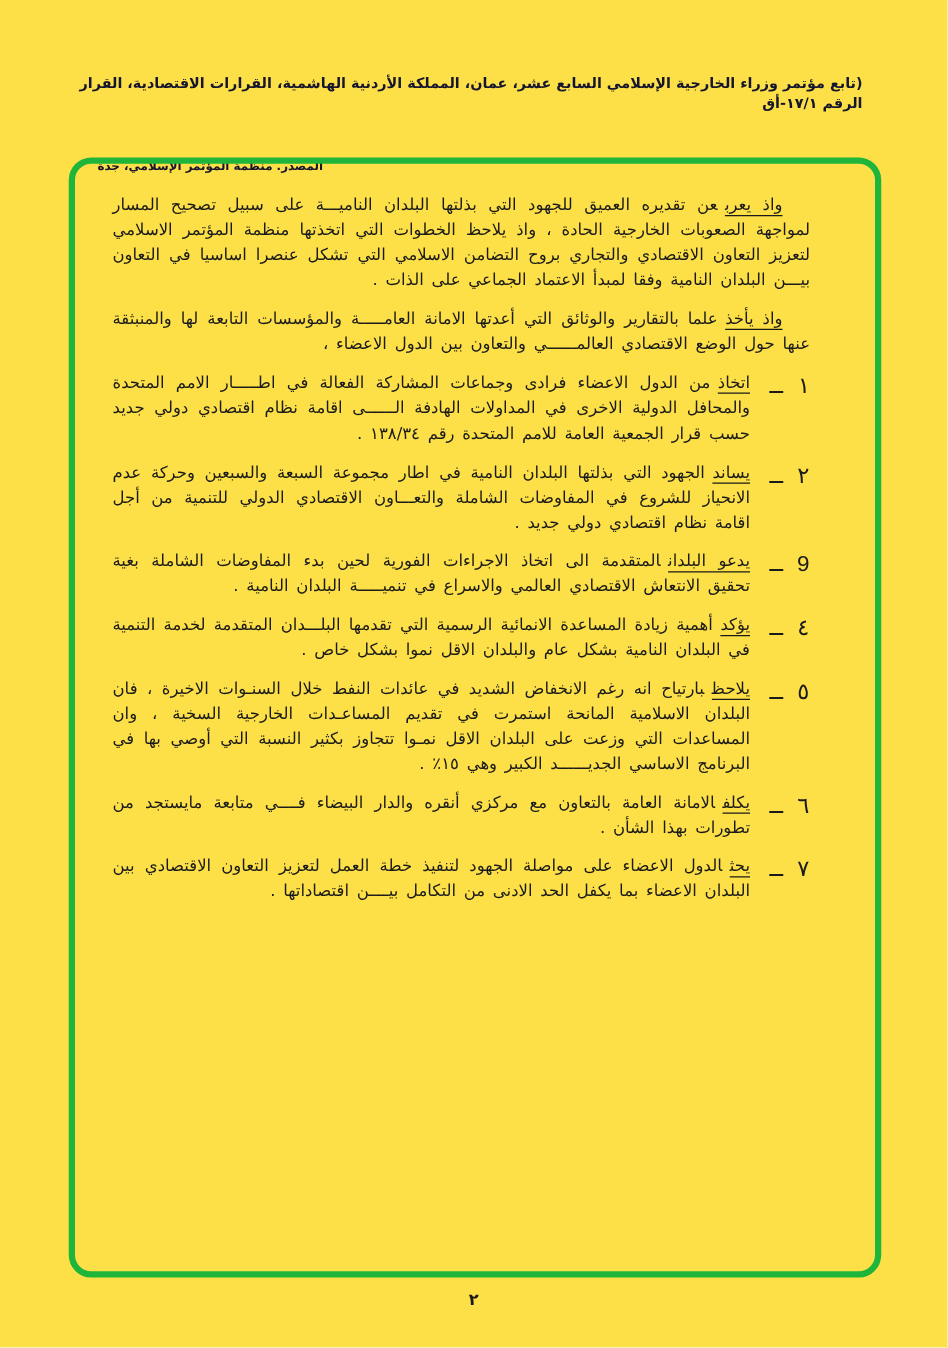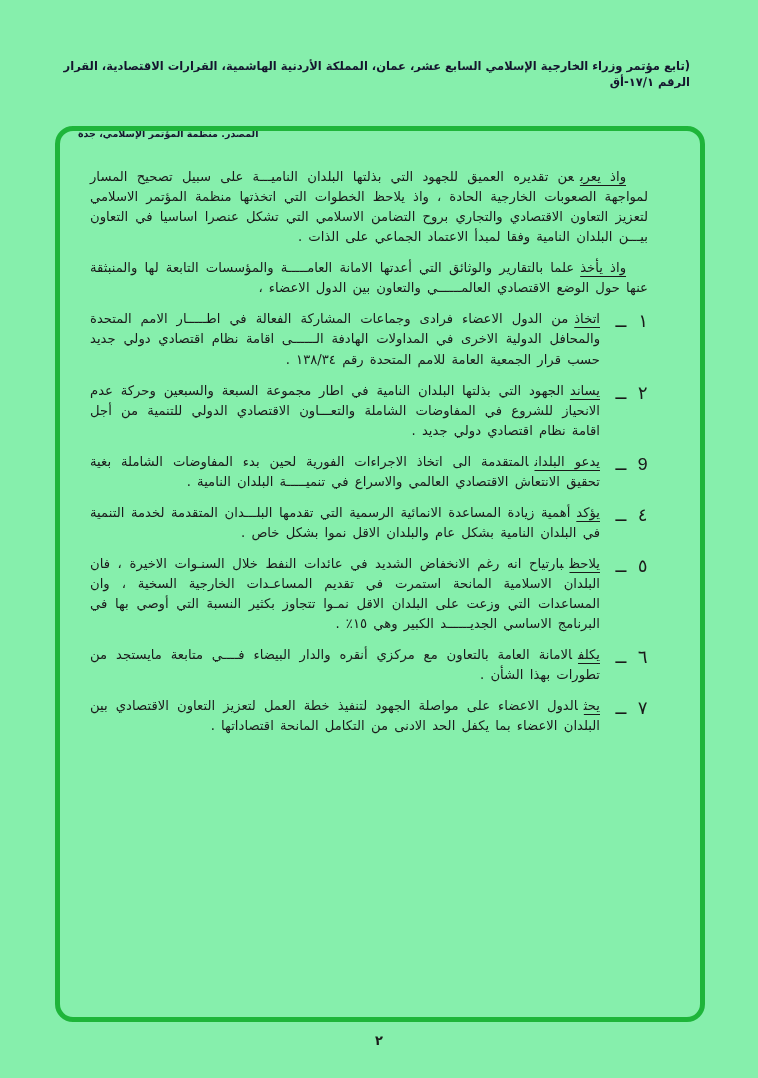--- a/index.html
+++ b/index.html
@@ -1,20 +1,20 @@
 <!DOCTYPE html>
 <html lang="ar"><head>
 <meta charset="utf-8">
 <style>
   html, body { margin: 0; padding: 0; background: #ffffff; }
   .page {
     position: relative;
     width: 758px;
     height: 1078px;
-    background: #86efac;
+    background: #fde047;
     font-family: "DejaVu Sans", sans-serif;
     color: #1a1a1a;
     overflow: hidden;
   }
   
   .doc-header {
     position: absolute;
     top: 58px;
     right: 68px;
     left: 60px;
@@ -40,21 +40,21 @@
   
   .frame {
     position: absolute;
     left: 55px;
     top: 126px;
     width: 650px;
     height: 896px;
     box-sizing: border-box;
     border: 5px solid #1eb53a;
     border-radius: 18px;
-    padding: 36px 52px 16px 30px;
+    padding: 24px 52px 16px 30px;
     direction: rtl;
     overflow: hidden;
   }
   .para {
     margin: 0 0 11px 0;
     font-size: 13.2px;
     line-height: 1.52;
     text-align: justify;
     text-indent: 22px;
     word-spacing: 2px;
@@ -139,20 +139,20 @@
       <p class="itext"><span class="lead">يلاحظ</span><span>بارتياح انه رغم الانخفاض الشديد في عائدات النفط خلال السنـوات الاخيرة ، فان البلدان الاسلامية المانحة استمرت في تقديم المساعـدات الخارجية السخية ، وان المساعدات التي وزعت على البلدان الاقل نمـوا تتجاوز بكثير النسبة التي أوصي بها في البرنامج الاساسي الجديــــــد الكبير وهي ١٥٪ .</span></p>
     </div>
 
     <div class="item">
       <span class="num">٦ ـ</span>
       <p class="itext"><span class="lead">يكلف</span><span>الامانة العامة بالتعاون مع مركزي أنقره والدار البيضاء فــــي متابعة مايستجد من تطورات بهذا الشأن .</span></p>
     </div>
 
     <div class="item">
       <span class="num">٧ ـ</span>
-      <p class="itext"><span class="lead">يحث</span><span>الدول الاعضاء على مواصلة الجهود لتنفيذ خطة العمل لتعزيز التعاون الاقتصادي بين البلدان الاعضاء بما يكفل الحد الادنى من التكامل المانحة اقتصاداتها .</span></p>
+      <p class="itext"><span class="lead">يحث</span><span>الدول الاعضاء على مواصلة الجهود لتنفيذ خطة العمل لتعزيز التعاون الاقتصادي بين البلدان الاعضاء بما يكفل الحد الادنى من التكامل بيــــن اقتصاداتها .</span></p>
     </div>
 
   </div>
 
   <div class="page-number">٢</div>
 
 </div>
 
 </body></html>

